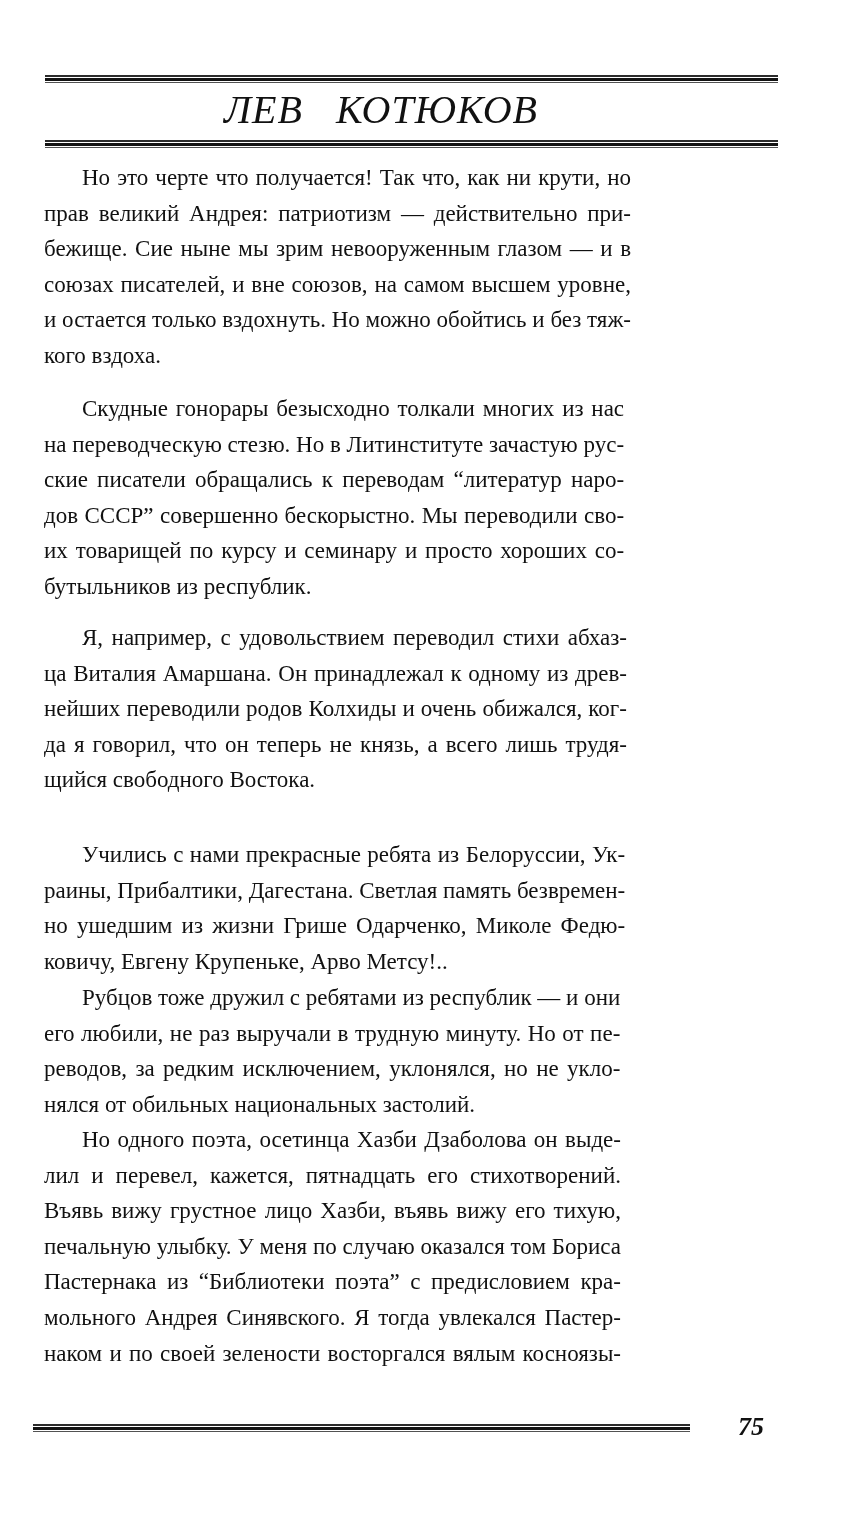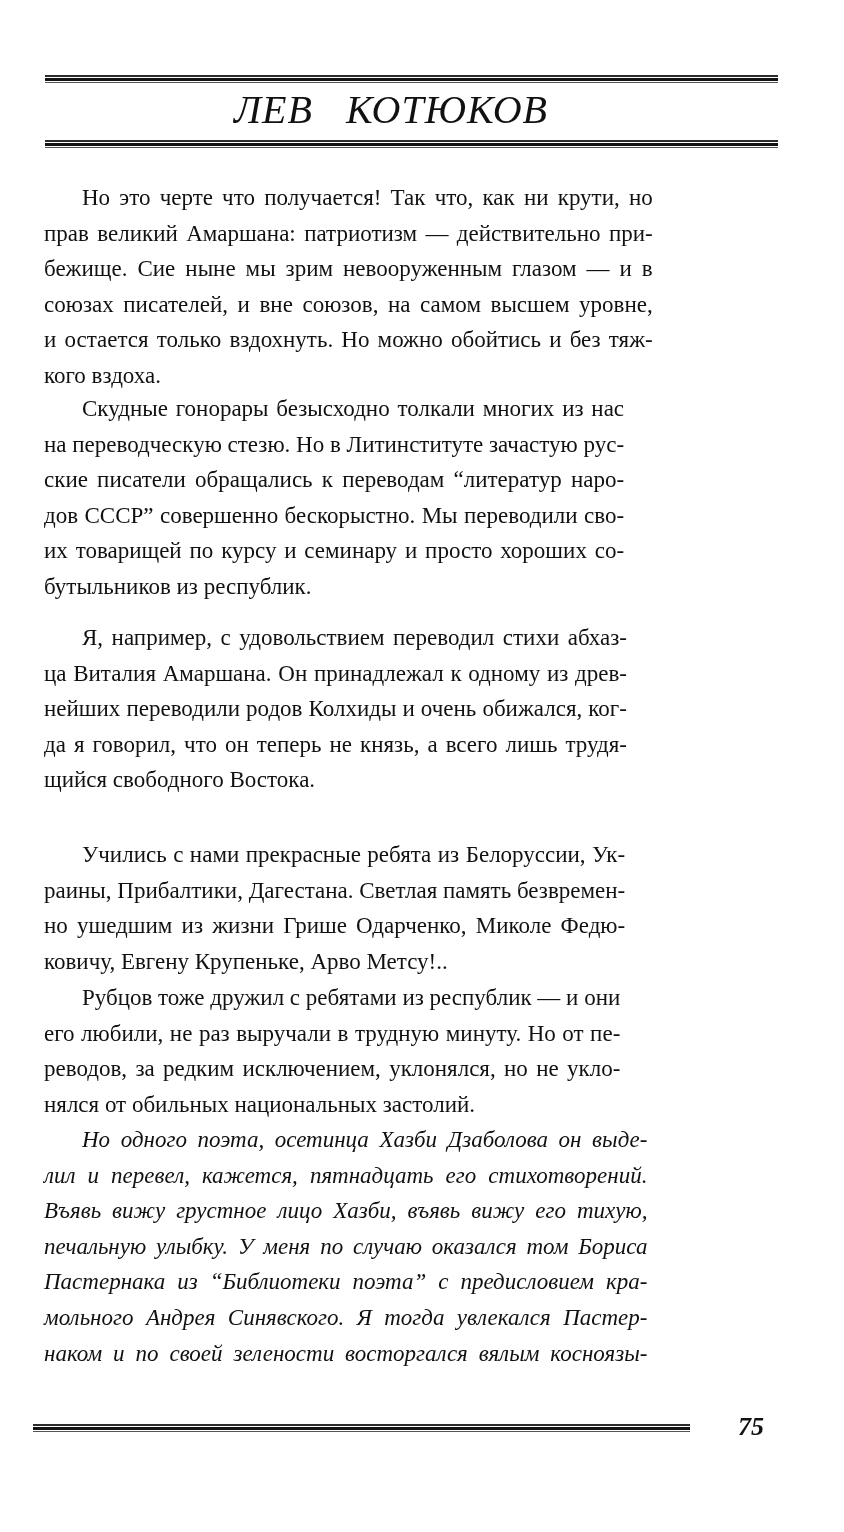--- a/index.html
+++ b/index.html
@@ -37,42 +37,42 @@
       position: absolute;
       top: 86px;
       left: 0;
       width: 762px;
       text-align: center;
       font-size: 40px;
       font-style: italic;
       letter-spacing: 1px;
       line-height: 48px;
       word-spacing: 22px;
-      padding-left: 10px;
+      padding-left: 0px;
     }
     .body-text {
       position: absolute;
       left: 44px;
       width: 733px;
       font-size: 23px;
       line-height: 35.6px;
     }
     .para {
       margin: 0;
       text-align: justify;
       text-align-last: left;
       text-indent: 38px;
       hyphens: manual;
     }
     .para.p1 { position: absolute; top: 160px; }
     .para.p2 { position: absolute; top: 391px; }
     .para.p3 { position: absolute; top: 620px; }
     .para.p4 { position: absolute; top: 837px; }
     .para.p5 { position: absolute; top: 980px; }
-    .para.p6 { position: absolute; top: 1122px; font-style: italic; }
+    .para.p6 { position: absolute; top: 1122px; }
     .line {
       display: block;
       text-align: justify;
       text-align-last: justify;
       white-space: nowrap;
       text-indent: 0;
     }
     .line.first { padding-left: 38px; }
     .line.last { text-align-last: left; }
     .page-number {
@@ -87,22 +87,22 @@
   </style>
 </head>
 <body>
 
 <div class="rule top"></div>
 <div class="running-head">ЛЕВ КОТЮКОВ</div>
 <div class="rule mid"></div>
 
 <div class="body-text">
   <div class="para p1">
-    <span class="line first" style="display: block; word-spacing: 1.29219px; margin-top: 20px;">Но это черте что получается! Так что, как ни крути, но</span>
-    <span class="line" style="display: block; word-spacing: 2.65179px;">прав великий Амаршана:  патриотизм — действительно при-</span>
+    <span class="line first" style="display: block; word-spacing: 1.29219px;">Но это черте что получается! Так что, как ни крути, но</span>
+    <span class="line" style="display: block; word-spacing: 2.65179px;">прав великий Андрея:  патриотизм — действительно при-</span>
     <span class="line" style="display: block; word-spacing: 1.82812px;">бежище. Сие ныне мы зрим невооруженным глазом — и в</span>
     <span class="line" style="display: block; word-spacing: 1.11719px;">союзах писателей, и вне союзов, на самом высшем уровне,</span>
     <span class="line" style="display: block; word-spacing: 0.0104167px;">и остается только вздохнуть. Но можно обойтись и без тяж-</span>
     <span class="line last">кого вздоха.</span>
   </div>
 
   <div class="para p2">
     <span class="line first" style="display: block; word-spacing: 2.04688px;">Скудные гонорары безысходно толкали многих из нас</span>
     <span class="line" style="display: block; word-spacing: 0px;">на переводческую стезю. Но в Литинституте зачастую рус-</span>
     <span class="line" style="display: block; word-spacing: 3.4349px;">ские писатели обращались к переводам “литератур наро-</span>

